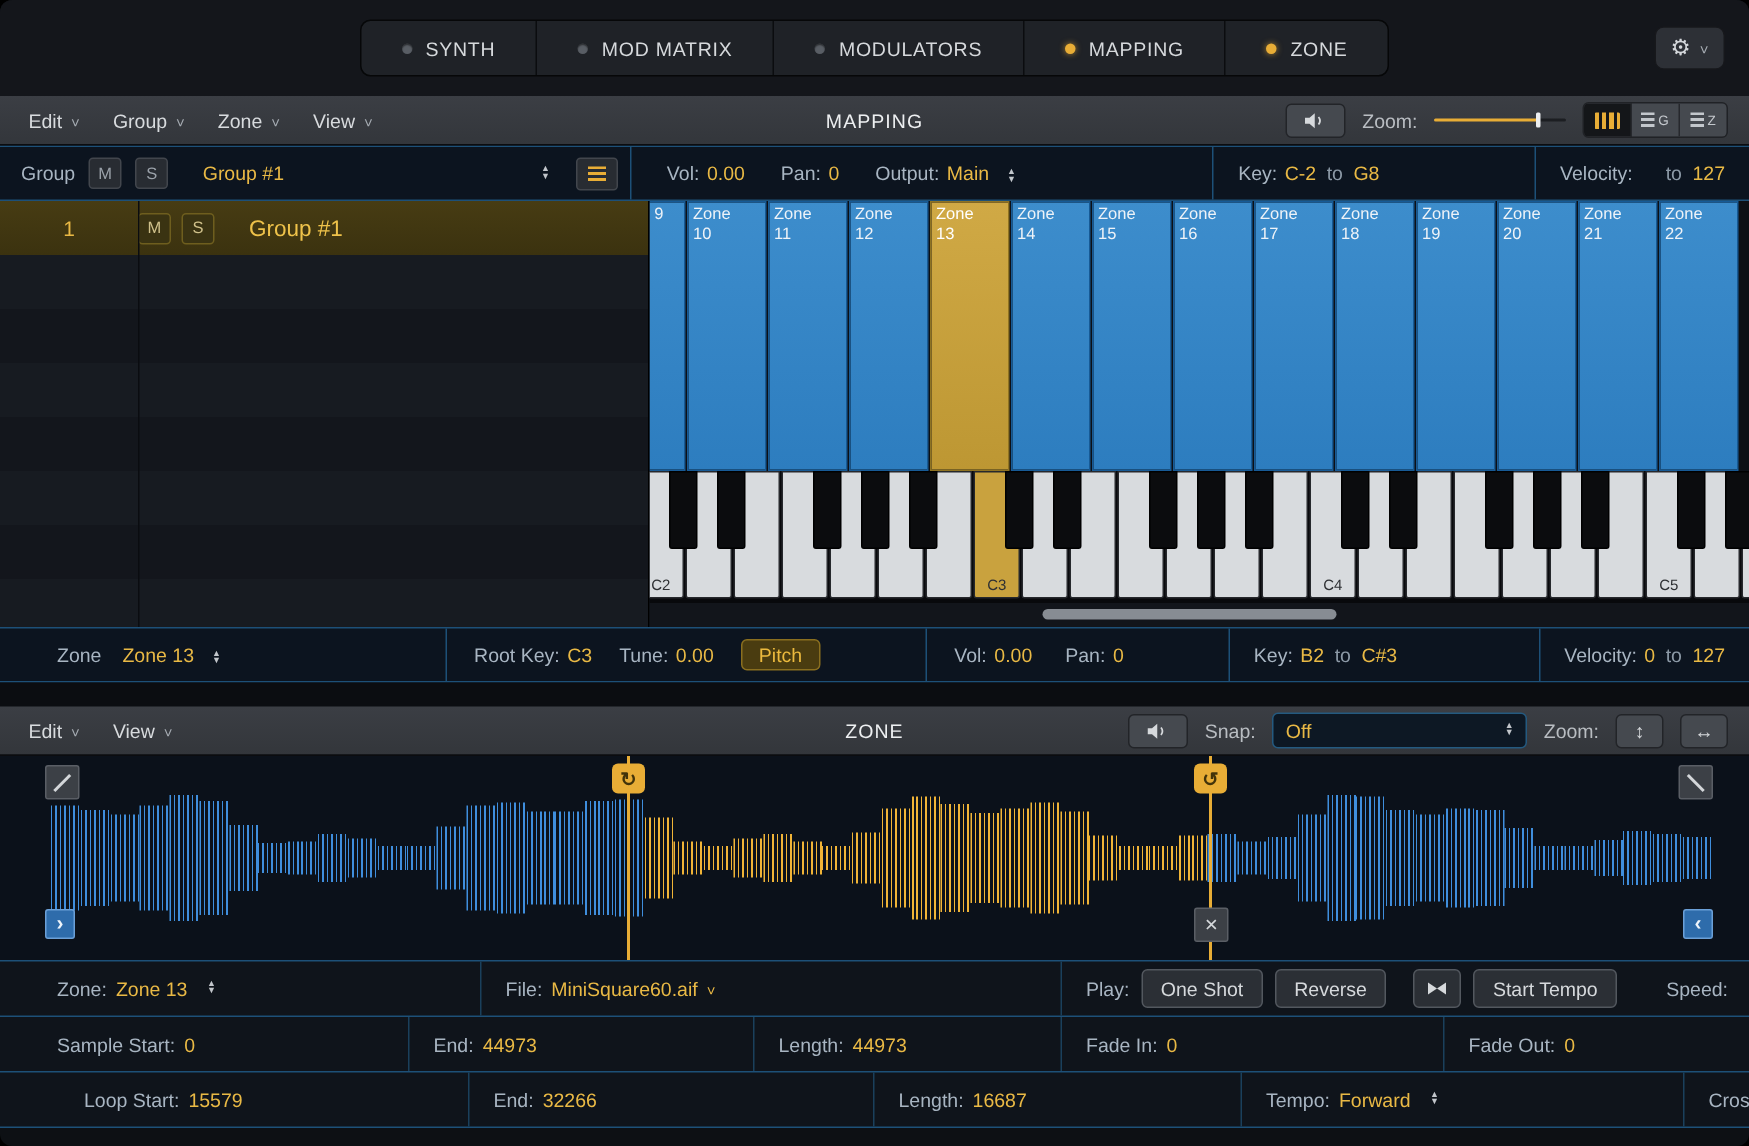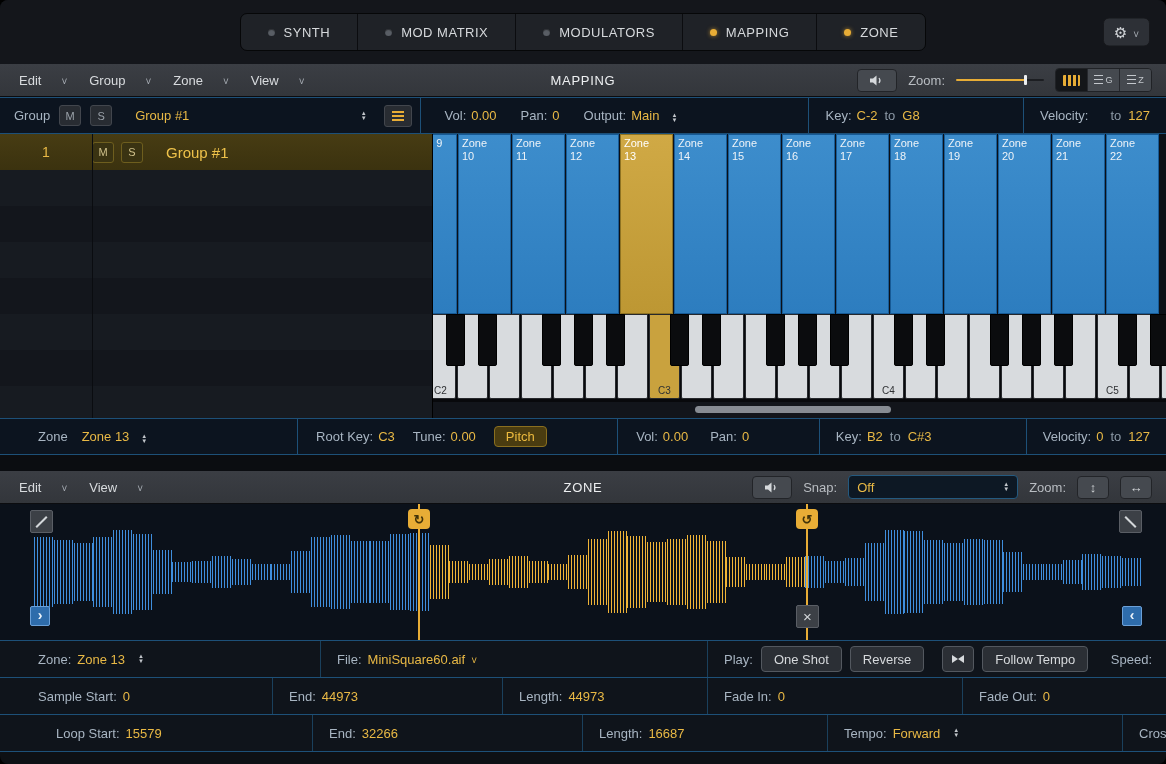--- a/index.html
+++ b/index.html
@@ -13,21 +13,21 @@
   .led{width:7px;height:7px;border-radius:50%;background:#595e65;box-shadow:inset 0 1px 1px rgba(0,0,0,.5);}
   .tab.active .led{background:#e8ad36;box-shadow:0 0 4px rgba(232,173,54,.7);}
   .gear-btn{position:absolute;right:16px;top:50%;transform:translateY(-50%);height:27px;padding:0 10px;display:flex;align-items:center;gap:6px;background:#2d3036;border:1px solid #17181c;border-radius:6px;color:#d3d6da;}
   .gear-icon::after{content:"⚙";font-size:15px;}
   .chev{color:#a6acb3;}
   .chev::after{content:"˅";font-size:10px;}
 
   
   .bar{height:32px;background:linear-gradient(#3b3e44,#33363b);border-bottom:1px solid #0b0c0f;display:flex;align-items:center;position:relative;padding:0 8px;}
   .menus{display:flex;height:100%;z-index:2;}
-  .menu-item{display:flex;align-items:center;gap:20px;padding:0 11px;font-size:13px;color:#d8dbde;}
+  .menu-item{display:flex;align-items:center;gap:6px;padding:0 11px;font-size:13px;color:#d8dbde;}
   .bar-title{position:absolute;left:0;right:0;text-align:center;font-size:13px;letter-spacing:.7px;color:#edeff1;}
   .bar-right{margin-left:auto;display:flex;align-items:center;gap:11px;z-index:2;padding-right:6px;}
   .icon-btn{min-width:30px;height:21px;padding:0 4px;background:#45494f;border:1px solid #222428;border-radius:4px;display:flex;align-items:center;justify-content:center;}
   .bar-label{font-size:13px;color:#b9bdc2;}
   .slider{width:88px;height:12px;position:relative;}
   .slider-track{position:absolute;left:0;right:0;top:5px;height:2px;border-radius:1px;background:linear-gradient(90deg,#e8ad36 0,#e8ad36 78%,#1c1e22 78%);}
   .slider-handle{position:absolute;left:77%;top:1px;width:3px;height:10px;background:#eceef0;border-radius:1px;}
   .view-btns{display:flex;border:1px solid #202226;border-radius:4px;overflow:hidden;}
   .view-btn{width:31px;height:22px;display:flex;align-items:center;justify-content:center;background:#45494f;border-right:1px solid #26282d;}
   .view-btn:last-child{border-right:0;}
@@ -564,21 +564,21 @@
         <span class="ychev"></span>
       </div>
       <div class="icell r1-play">
         <span class="plabel">Play:</span>
         <div class="btn">One Shot</div>
         <div class="btn">Reverse</div>
         <div class="bowtie-btn">
             <span class="tri-r"></span>
             <span class="tri-l"></span>
           </div>
-        <div class="btn">Follow Tempo</div>
+        <div class="btn">Start Tempo</div>
         <span class="plabel speed">Speed:</span>
       </div>
     </div>
 
     <div class="info-row grid-row">
       <div class="gcell">
           <span class="plabel">Sample Start:</span>
           <span class="pvalue">0</span>
         </div>
       <div class="gcell">

